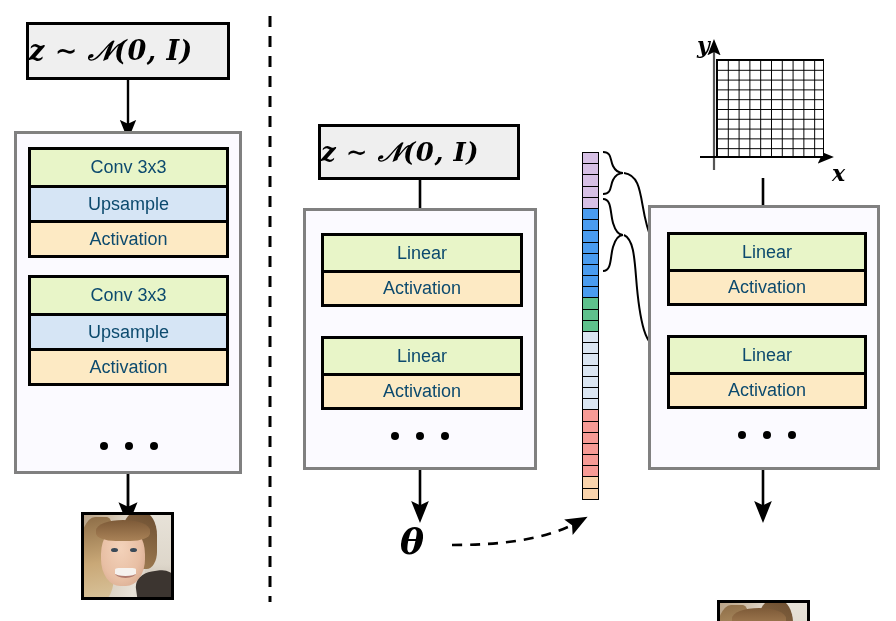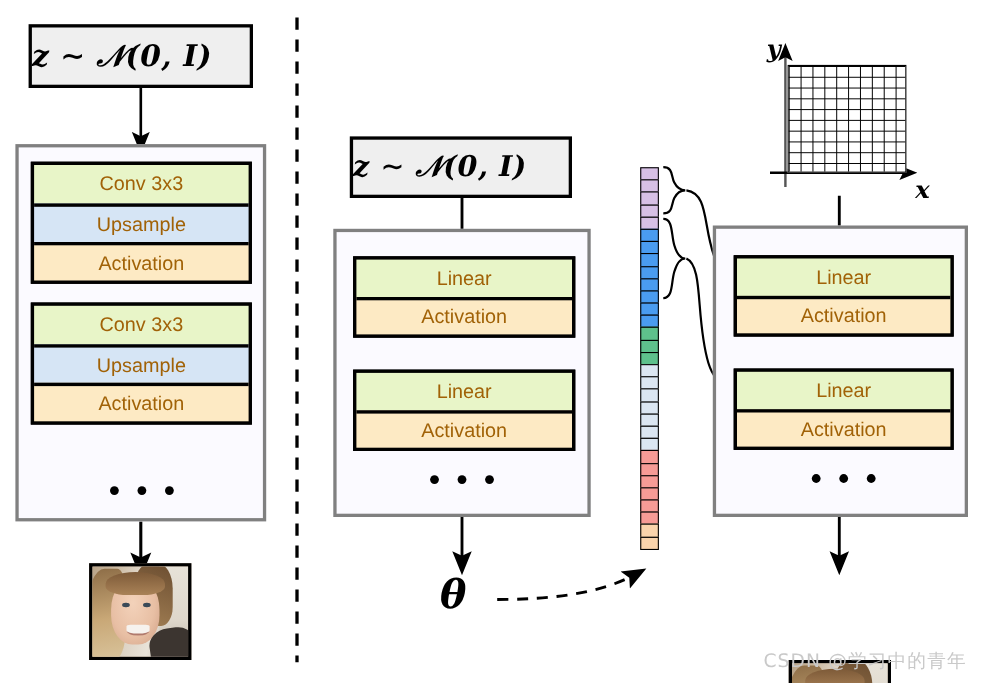--- a/index.html
+++ b/index.html
@@ -48,21 +48,21 @@
     border: 3px solid #000;
     box-sizing: border-box;
     background: #000;
   }
   .layer {
     box-sizing: border-box;
     display: flex;
     align-items: center;
     justify-content: center;
     font-family: "Liberation Sans", sans-serif;
-    color: #a16207;
+    color: #0c4a6e;
     white-space: nowrap;
   }
   .layer + .layer { border-top: 3px solid #000; }
   .c-conv   { background: #e8f5c8; }
   .c-up     { background: #d6e5f5; }
   .c-act    { background: #fdeac4; }
   .c-linear { background: #e8f5c8; }
 
   
   .dots {
@@ -361,15 +361,14 @@
   <div class="abs face" style="left:717px; top:512px; width:93px; height:88px;">
     <div class="f-bg"></div>
       <div class="f-wall"></div>
       <div class="f-hairL"></div>
     <div class="f-hairR"></div>
       <div class="f-skin"></div>
       <div class="f-fringe"></div>
 
   </div>
 
-  <div class="abs watermark" style="left:694px; top:589px; font-size:17px;">CSDN @学习中的青年</div>
 
 </div>
 
 </body></html>

